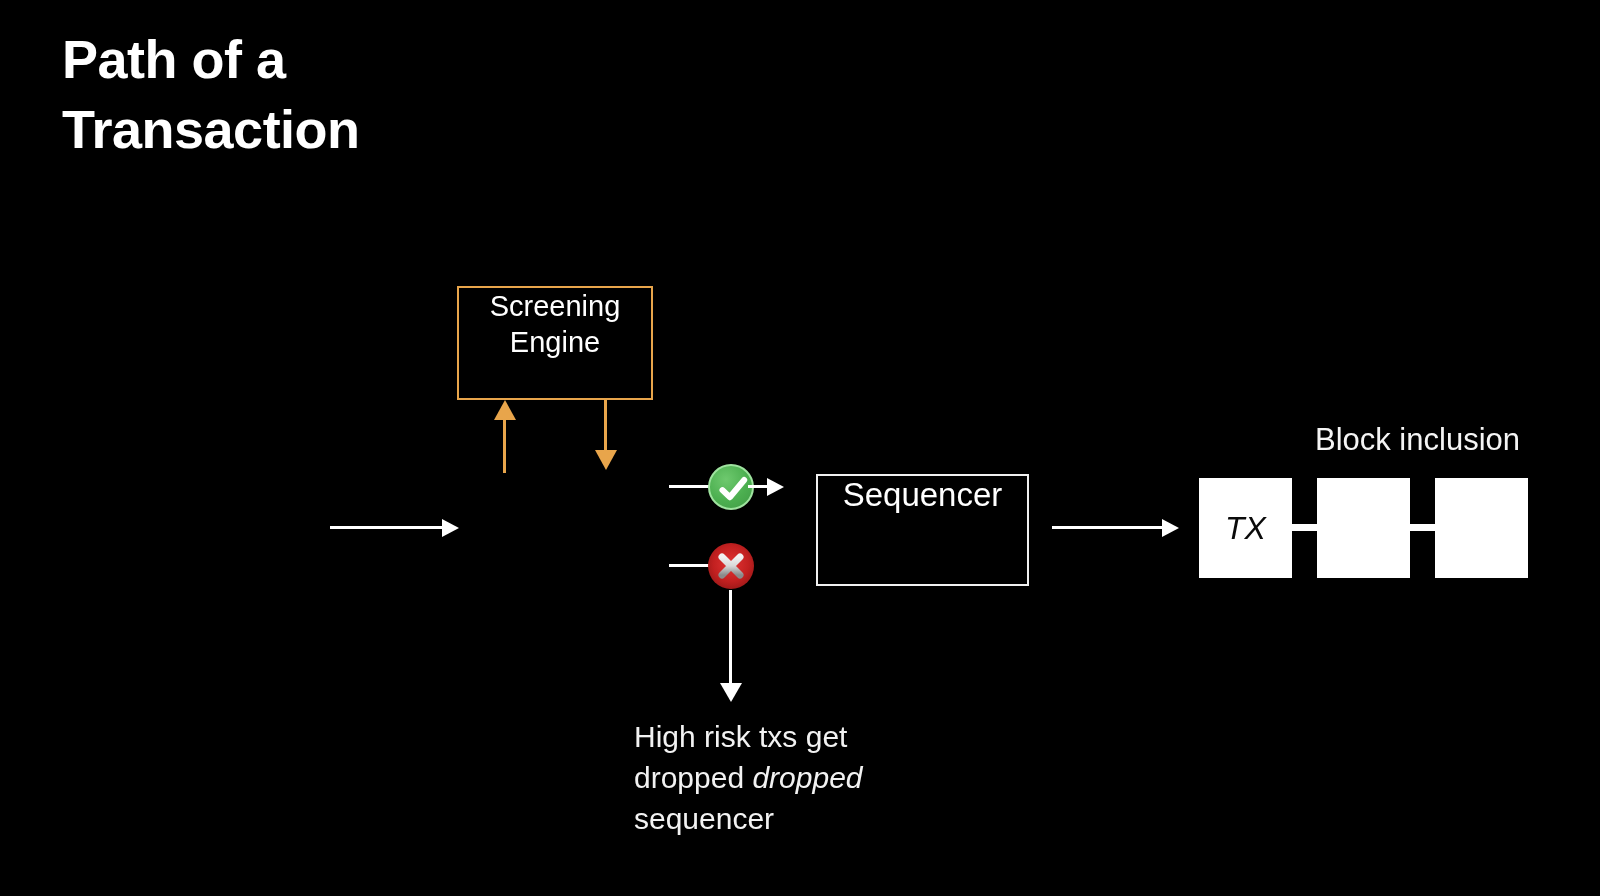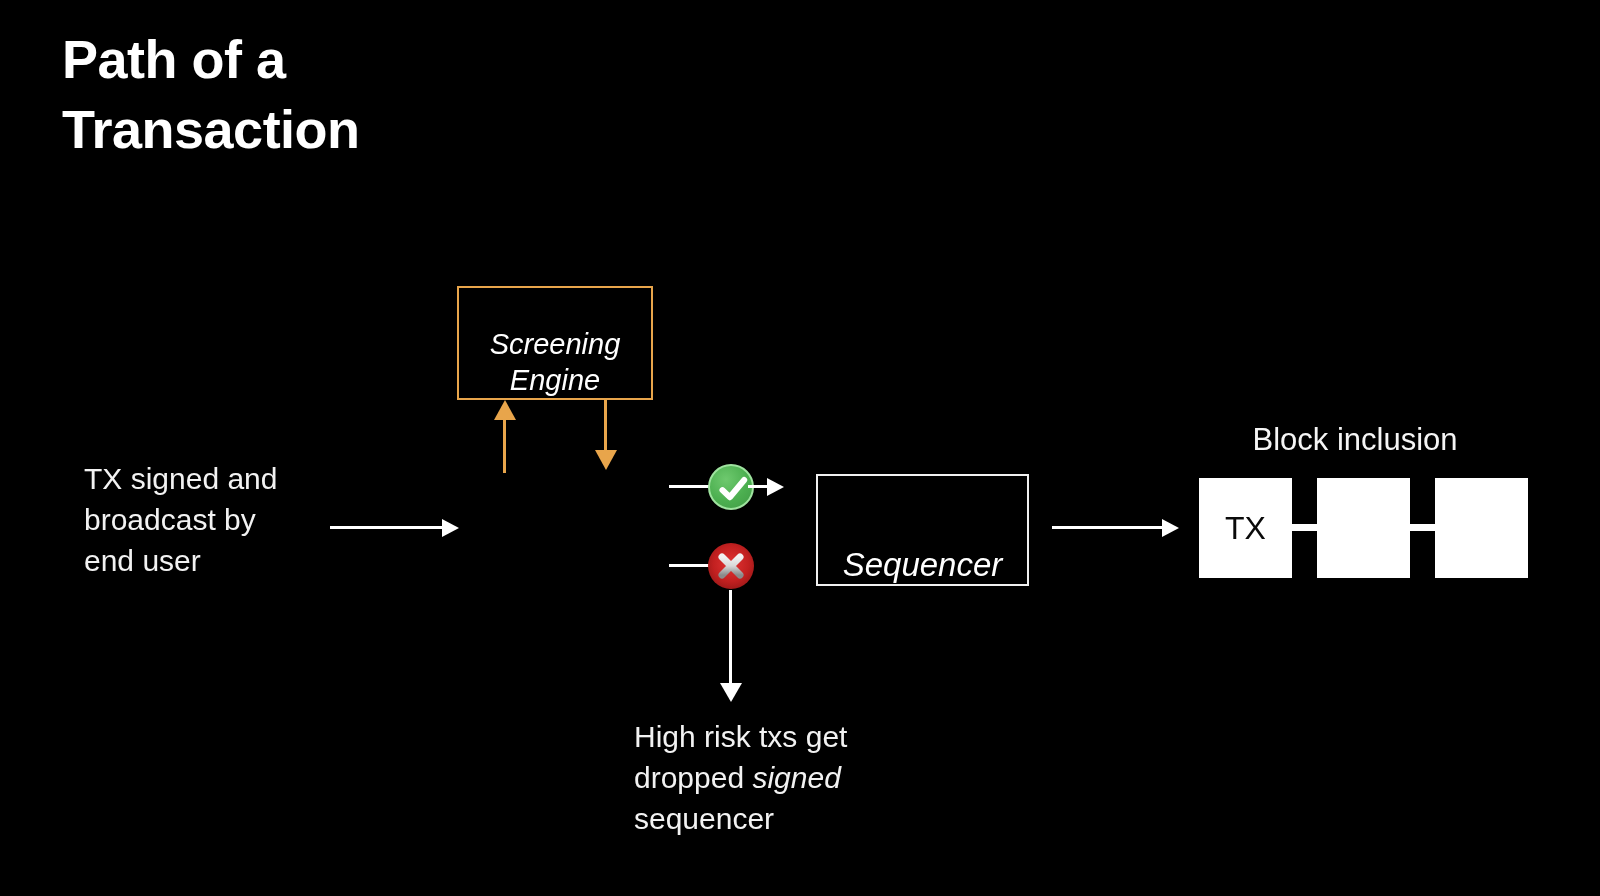--- a/index.html
+++ b/index.html
@@ -62,35 +62,34 @@
   }
   #drop-text .em {
     font-style: italic;
   }
 
   #block-label {
     position: absolute;
     left: 1190px;
     top: 422px;
     width: 330px;
-    text-align: center;
+    text-align: right;
     font-size: 31px;
     line-height: 36px;
     color: #f5f5f5;
   }
 
   
   .box {
     position: absolute;
     box-sizing: border-box;
     display: flex;
-    align-items: flex-end;
+    align-items: flex-start;
     justify-content: center;
     text-align: center;
-    font-style: italic;
   }
 
   #screening-box {
     left: 457px;
     top: 286px;
     width: 196px;
     height: 114px;
     border: 2px solid #e8a54b;
     background: #000000;
     font-size: 29px;
@@ -150,20 +149,21 @@
   .chain-link.l2 { left: 211px; }
   #tx-label {
     position: absolute;
     left: 0px;
     top: 30px;
     width: 93px;
     text-align: center;
     font-size: 32px;
     color: #0a0a0a;
     line-height: 40px;
+    font-style: italic;
   }
 
   
   .arrow-line {
     position: absolute;
     background: #ffffff;
   }
   .arrow-head {
     position: absolute;
     width: 0; height: 0;
@@ -263,23 +263,20 @@
     <span>Screening
 Engine</span>
   </div>
 
   <div id="o1-line" class="o-line"></div>
   <div id="o1-head" class="o-head up"></div>
 
   <div id="o2-line" class="o-line"></div>
   <div id="o2-head" class="o-head down"></div>
 
-  <div id="intake-text" class="body-text">TX signed and
-broadcast by
-end user</div>
 
   <div id="a1-line" class="arrow-line"></div>
   <div id="a1-head" class="arrow-head right"></div>
 
 
   <div id="a2-line" class="arrow-line"></div>
 
   <div id="check-icon" class="status-icon">
     <svg width="46" height="46" viewBox="0 0 46 46" aria-hidden="true">
       <path d="M12.5 24.2 L19.8 31.2 L34.2 14.0" fill="none" stroke="#ffffff" stroke-width="6" stroke-linecap="round" stroke-linejoin="round"></path>
@@ -301,21 +298,21 @@
         </linearGradient>
       </defs>
       <path d="M14 14 L32 32 M32 14 L14 32" fill="none" stroke="url(#xgrad)" stroke-width="7" stroke-linecap="round"></path>
     </svg>
   </div>
 
   <div id="a5-line" class="arrow-line"></div>
   <div id="a5-head" class="arrow-head down"></div>
 
   <div id="drop-text" class="body-text"><span>High risk txs get
-dropped </span><span class="em">signed</span><span>
+dropped </span><span class="em">dropped</span><span>
 sequencer</span></div>
 
   <div id="sequencer-box" class="box">
     <span>Sequencer</span>
   </div>
 
   <div id="a6-line" class="arrow-line"></div>
   <div id="a6-head" class="arrow-head right"></div>
 
   <div id="block-label">Block inclusion</div>

